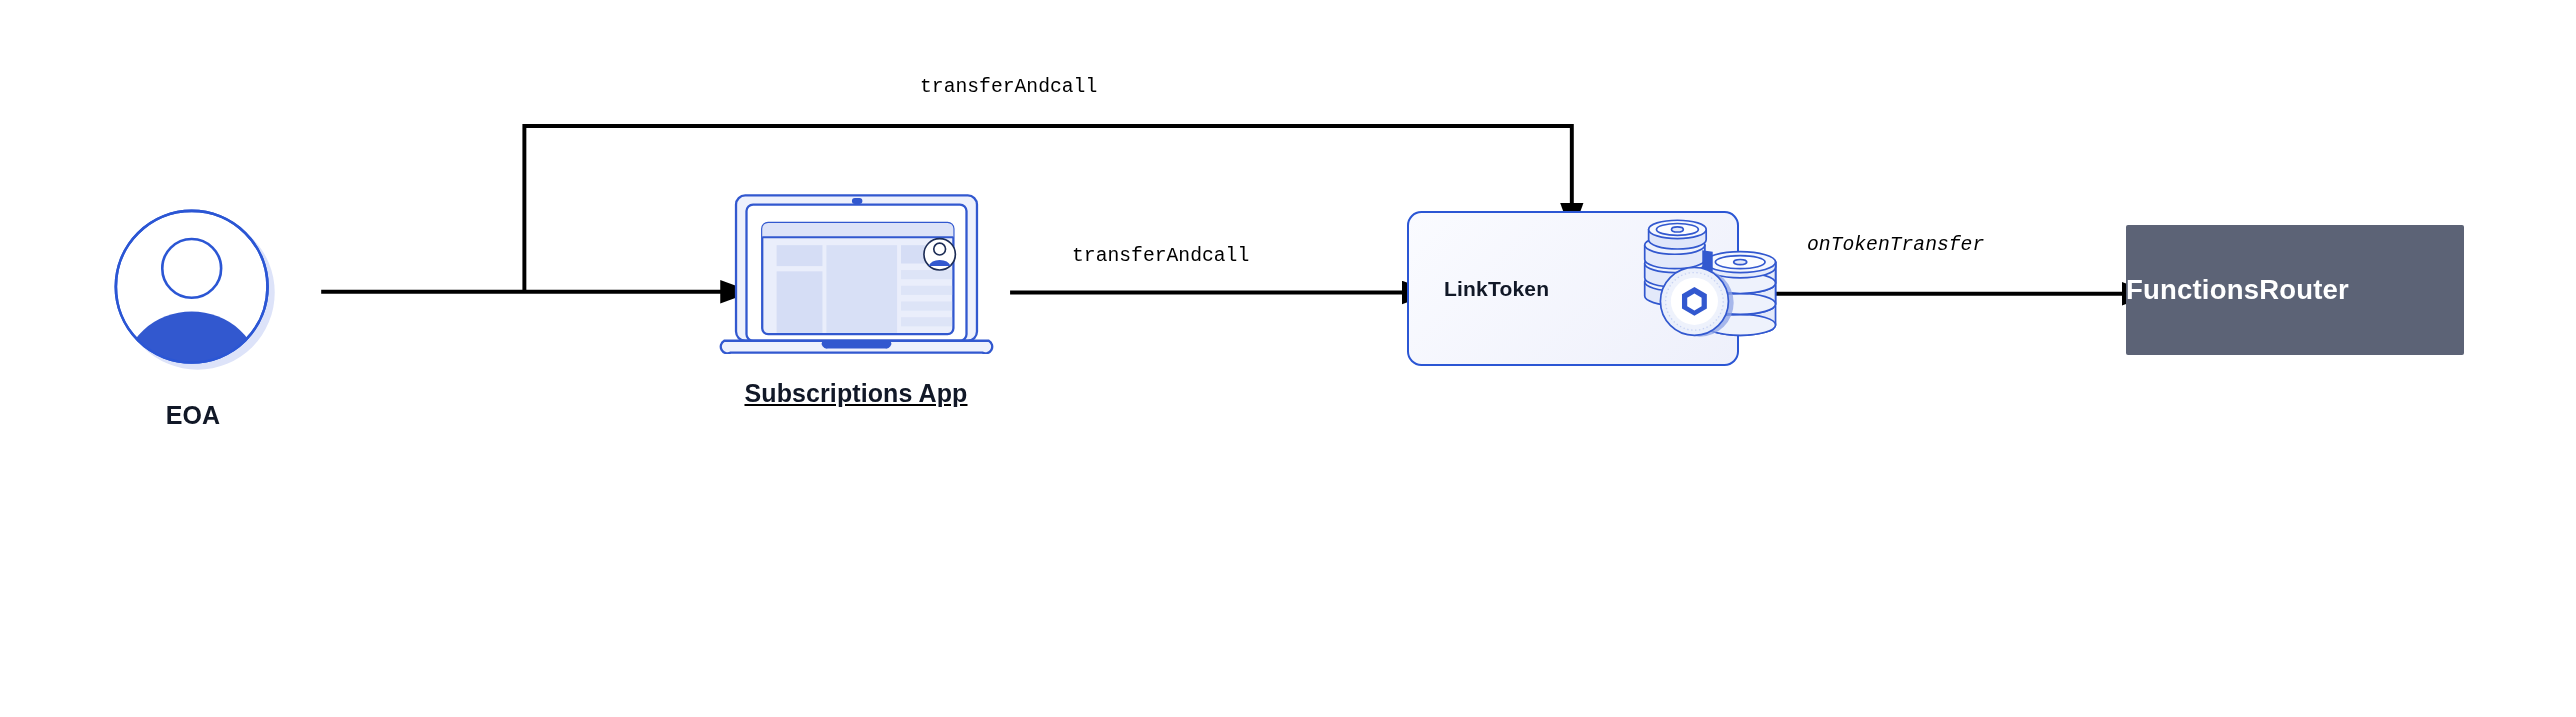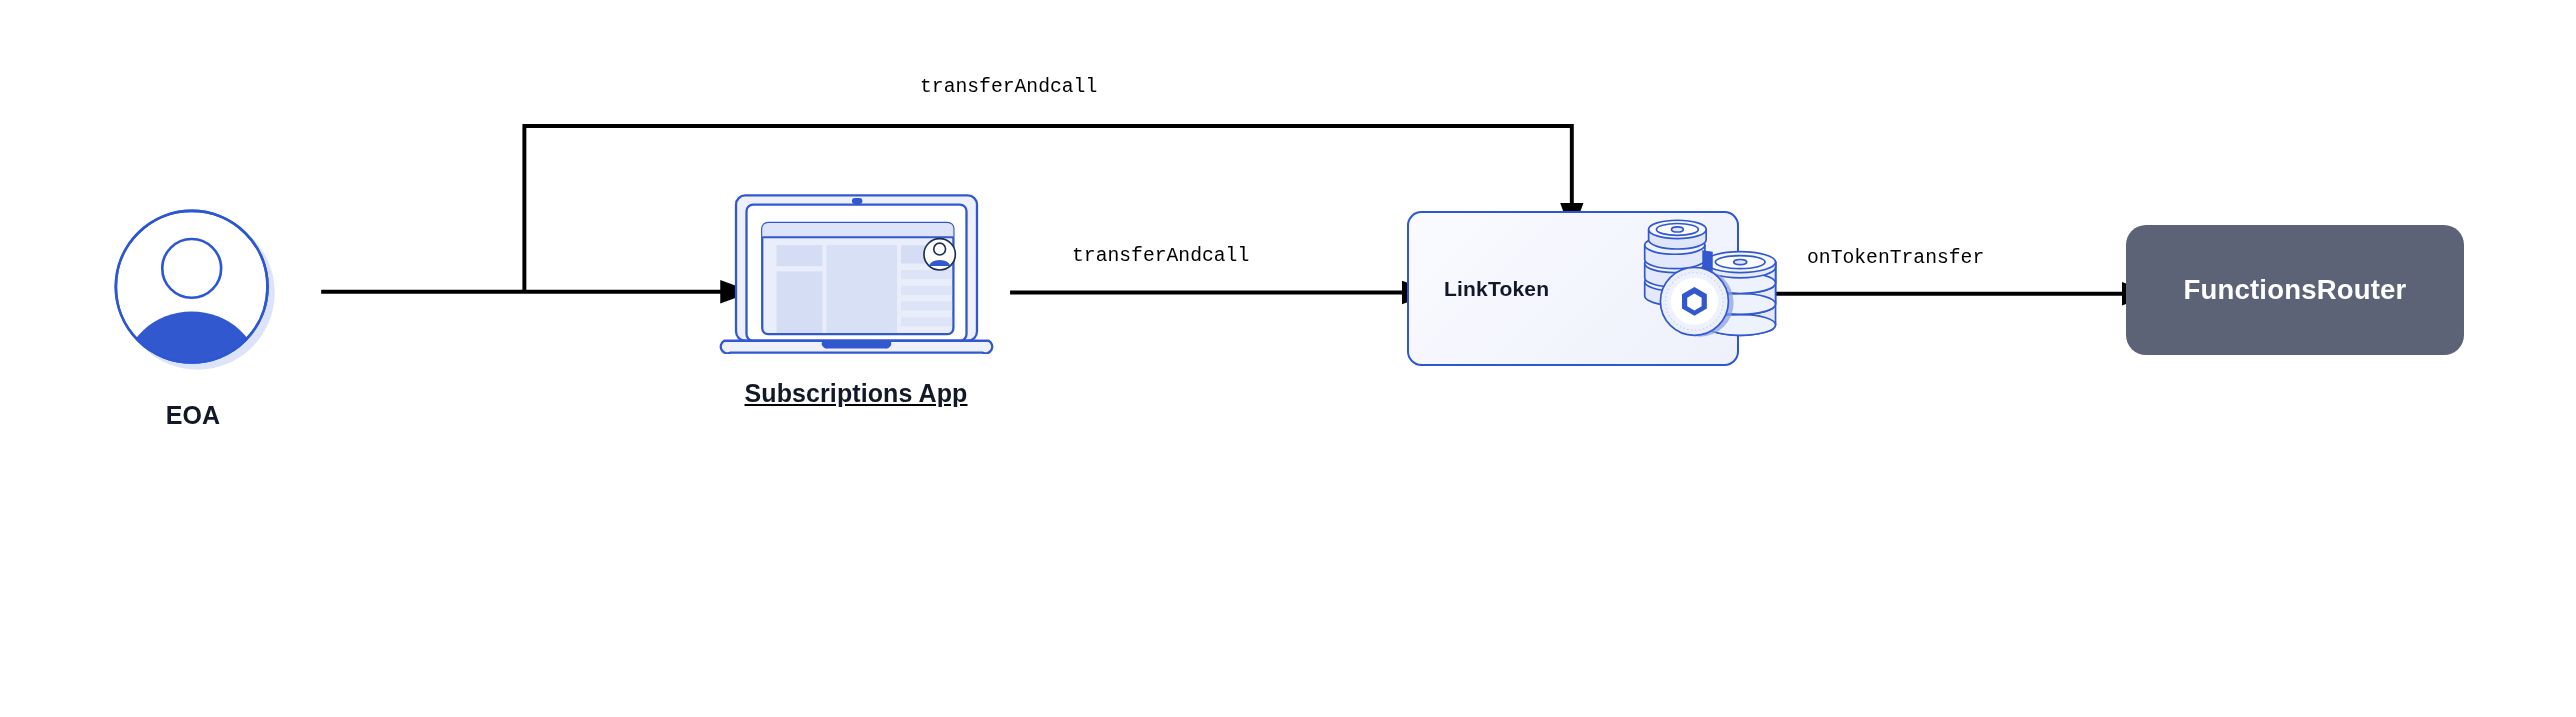--- a/index.html
+++ b/index.html
@@ -86,24 +86,23 @@
 
   
   #router-node {
     left: 2126px; top: 225px;
     width: 338px; height: 130px;
   }
   #router-box {
     width: 100%; height: 100%;
     box-sizing: border-box;
     background: #5c6376;
-    border-radius: 20px;
+    border-radius: 2px;
     display: flex;
     align-items: center;
-    justify-content: center;
   }
   #router-label {
     font-family: "Liberation Sans", sans-serif;
     font-weight: bold;
     font-size: 27.5px;
     color: #ffffff;
     letter-spacing: 0.2px;
     white-space: nowrap;
   }
 
@@ -138,21 +137,21 @@
   
   .edge-label {
     position: absolute;
     font-family: "Liberation Mono", monospace;
     font-size: 19.7px;
     color: #000000;
     white-space: nowrap;
   }
   #label-top      { left: 920px; top: 76px; }
   #label-mid      { left: 1072px; top: 245px; }
-  #label-right    { left: 1807px; top: 247px; }
+  #label-right    { left: 1807px; top: 234px; font-style: italic; }
 </style>
 </head>
 <body>
 
 <div id="stage">
 
   <svg id="edges" viewBox="0 0 3930 1095" width="2576" height="718" xmlns="http://www.w3.org/2000/svg">
     <defs>
       <marker id="arrowR" markerWidth="9" markerHeight="9" refX="0.2" refY="3" orient="auto" markerUnits="strokeWidth">
         <path d="M0,0 L0,6 L8.2,3 z" fill="#000000"></path>

